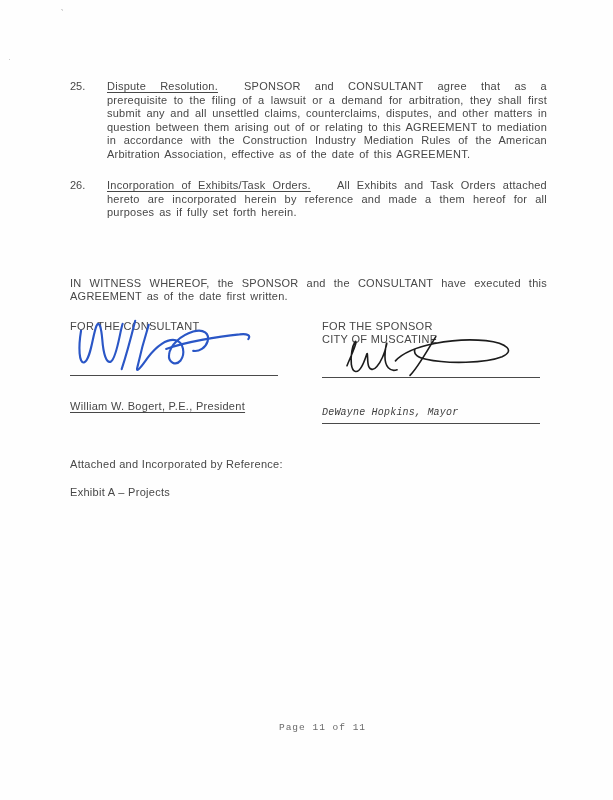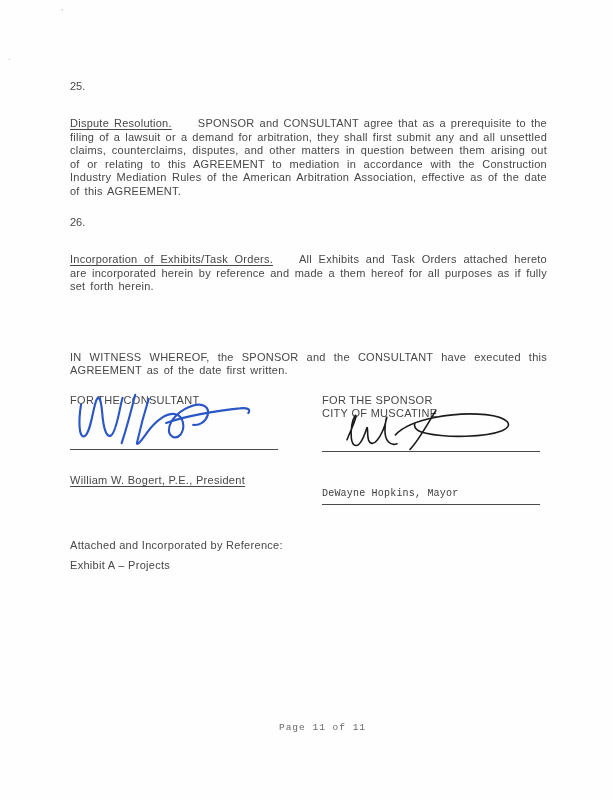--- a/index.html
+++ b/index.html
@@ -11,21 +11,21 @@
     font-family:"Liberation Sans", sans-serif;
     color:#474747;
     overflow:hidden;
   }
   .artifact { position:absolute; color:#8a8a8a; font-size:9px; opacity:.8; }
   .artifact-1 { left:60px; top:8px; transform:rotate(12deg); }
   .artifact-2 { left:8px; top:54px; opacity:.5; }
 
   .content { position:absolute; left:70px; top:80px; width:477px; }
 
-  .clause { display:flex; margin-bottom:18px;flex-direction:column; }
+  .clause { display:flex; margin-bottom:18px; }
   .clause-number { width:37px; flex:0 0 37px; font-size:11px; line-height:13.5px; }
   .clause-text {
     margin:0; flex:1;
     font-size:11px; line-height:13.5px;
     text-align:justify;
     letter-spacing:0.25px; word-spacing:1.6px;
   }
   .clause-heading { text-decoration:underline; text-underline-offset:2px; padding-right:26px; }
 
   .witness {
@@ -42,27 +42,27 @@
   .sig-svg { display:block; }
   .sig-svg.consultant { width:200px; height:58px; margin-top:-16px; }
   .sig-svg.sponsor    { width:218px; height:42px; margin-top:-12px; }
   .sig-line { border-top:1.4px solid #4a4a4a; }
   .sig-line.consultant-line { width:208px; }
   .sig-line.sponsor-line    { width:218px; }
   .sig-name { font-size:11px; line-height:13.5px; margin-top:24px; letter-spacing:0.3px; }
   .sig-name.underlined { text-decoration:underline; text-underline-offset:2px; }
   .sig-name.mono {
     font-family:"Liberation Mono", "DejaVu Sans Mono", monospace;
-    font-size:10px; margin-top:35px; letter-spacing:0.2px; color:#3c3c3c;
+    font-size:10px; margin-top:28px; letter-spacing:0.2px; color:#3c3c3c;font-style:italic;
   }
   .name-line { width:218px; margin-top:4px; }
 
   .attachments { margin-top:34px; }
   .attachments-heading { font-size:11px; line-height:13.5px; letter-spacing:0.3px; }
-  .exhibit-list { margin-top:6px; }
+  .exhibit-list { margin-top:14px; }
   .exhibit-item { font-size:11px; line-height:13.5px; letter-spacing:0.3px; }
 
   .footer {
     position:absolute; left:16px; top:722px; width:100%;
     text-align:center;
     font-family:"Liberation Mono", "DejaVu Sans Mono", monospace;
     font-size:9.5px; letter-spacing:1px; color:#6a6a6a;
   }
 </style>
 </head>

